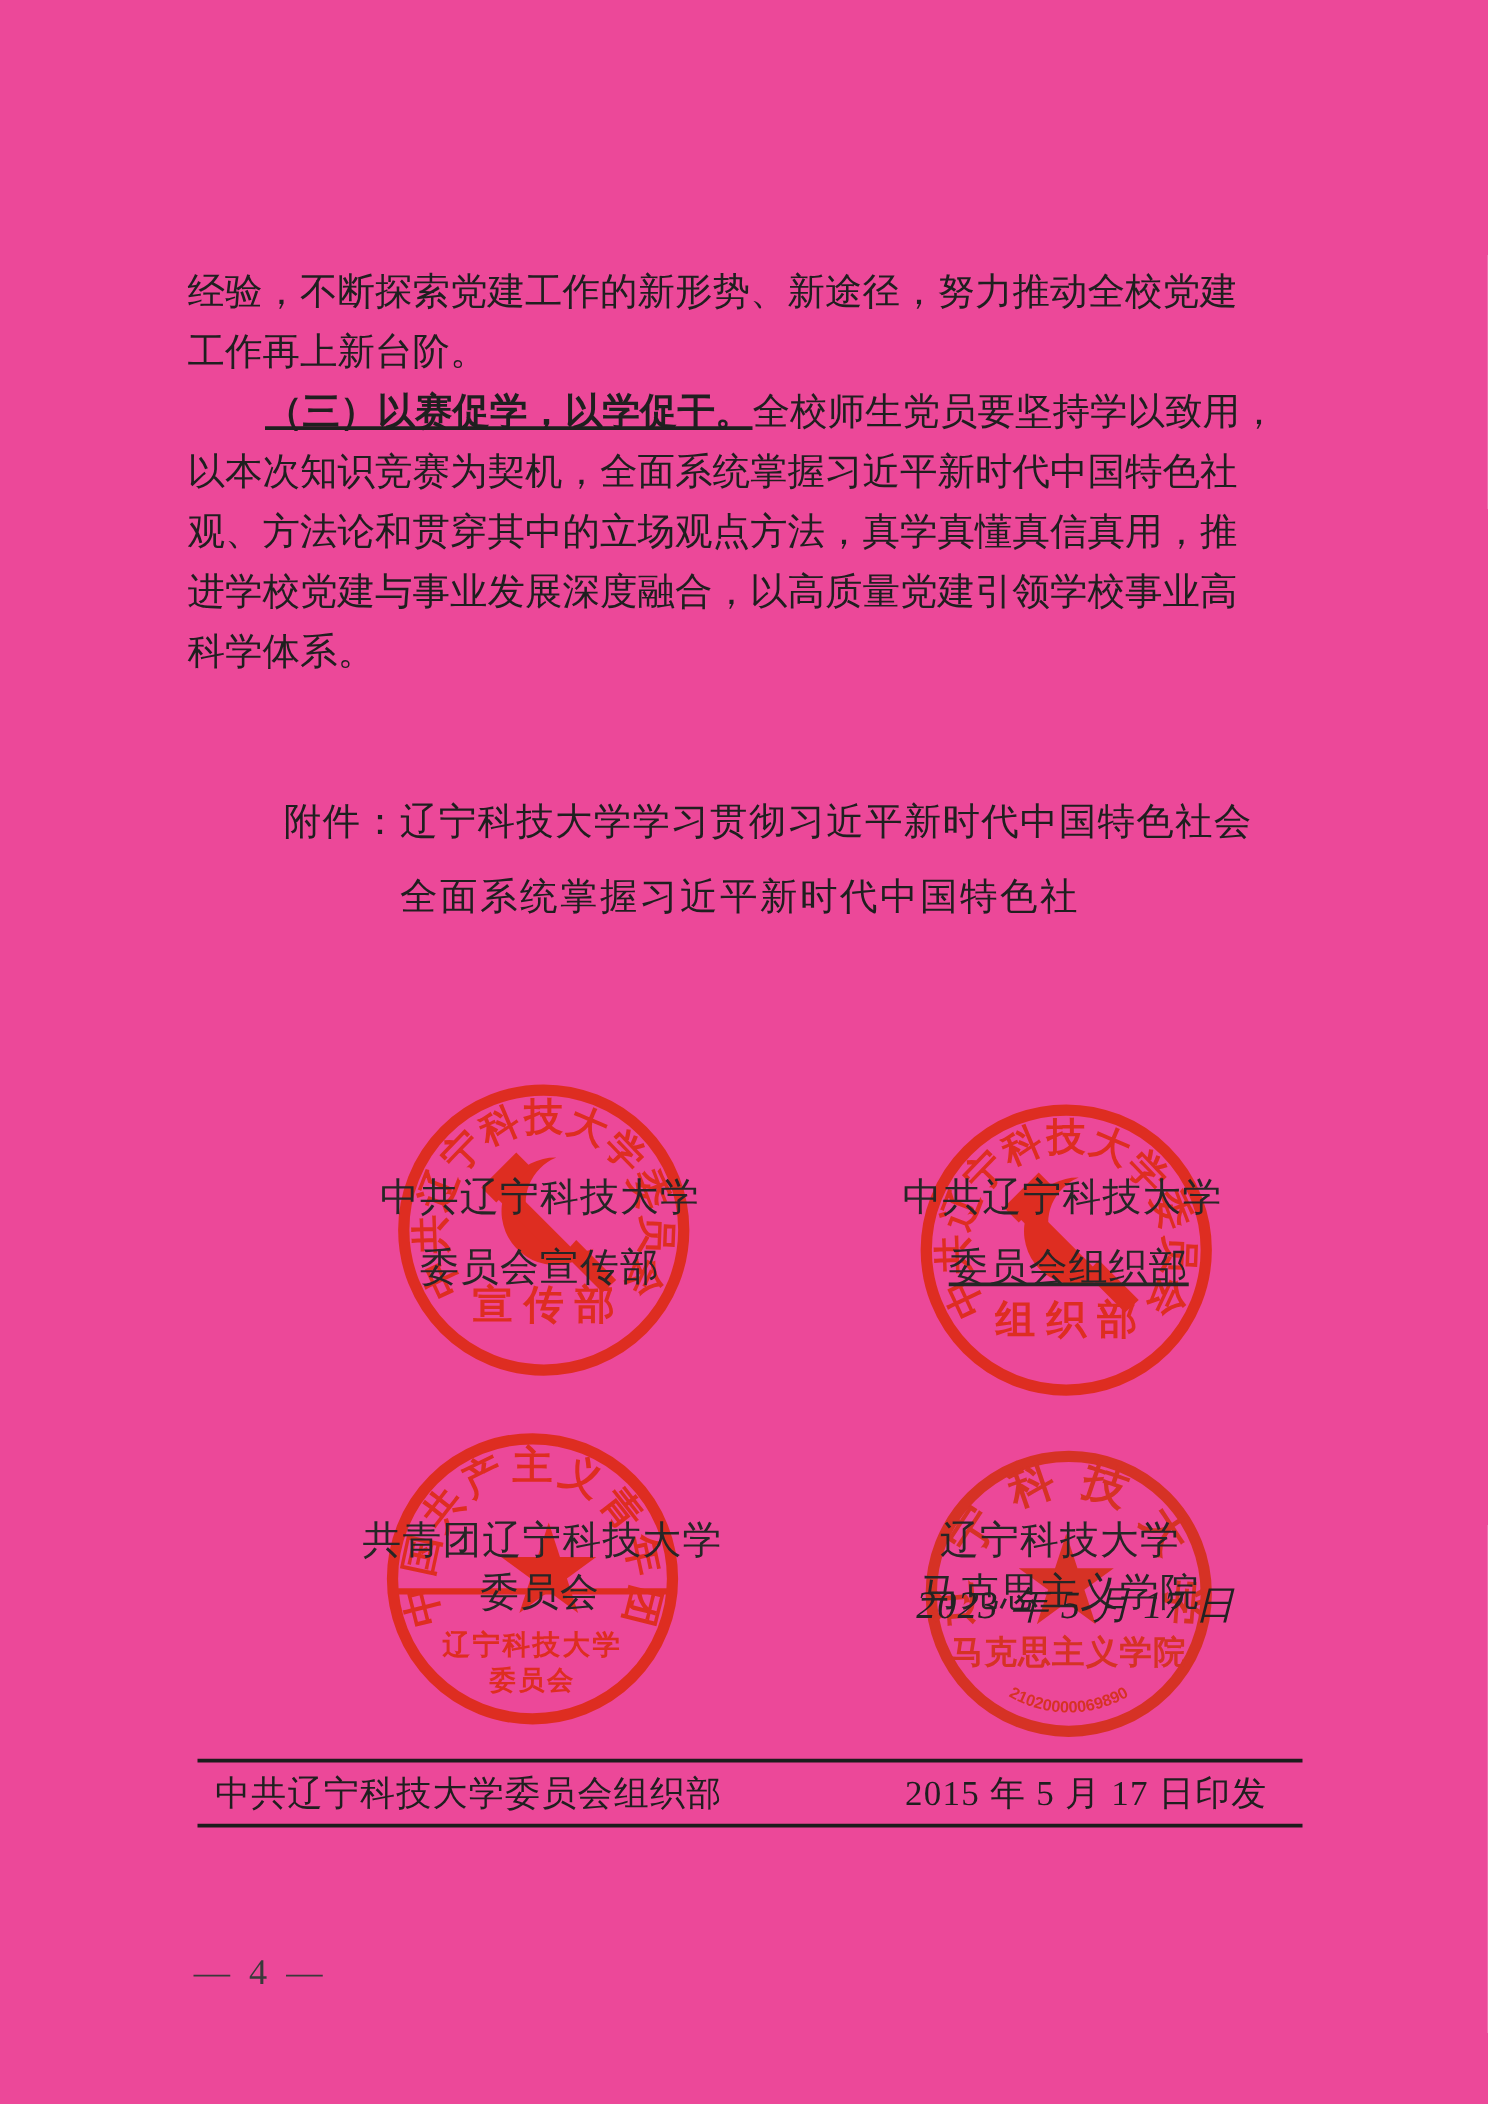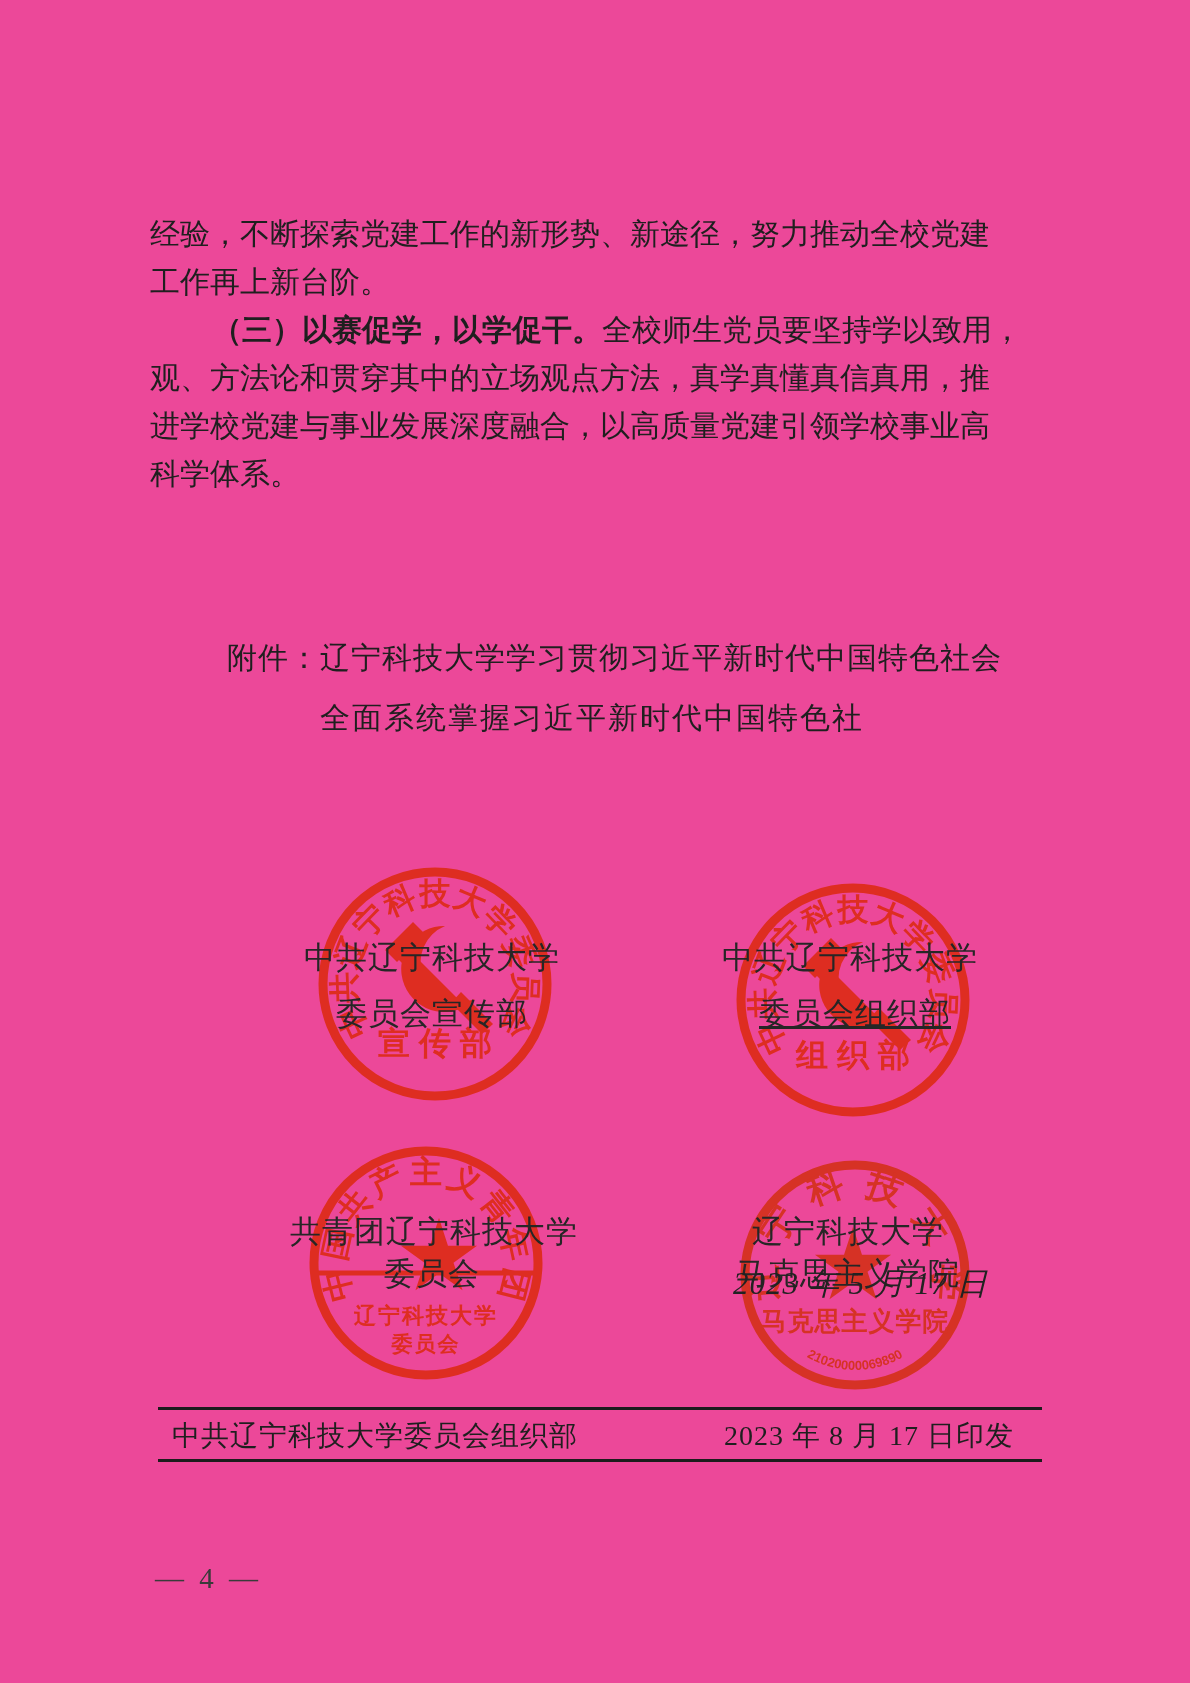--- a/index.html
+++ b/index.html
@@ -18,21 +18,21 @@
   .textblock{position:absolute;left:150px;top:210px;width:836px;}
   .bline{
     width:836px;height:48px;line-height:48px;
     font-size:30px;
     text-align:justify;text-align-last:justify;
     white-space:nowrap;
     color:#1f1f1f;
   }
   .bline.short{text-align:left;text-align-last:left;}
   .bline.indent{text-indent:62px;}
-  .bline .bold{font-weight:bold;font-family:"Liberation Sans", sans-serif;}
+  .bline .bold{font-weight:bold;font-family:"Liberation Sans", sans-serif;text-decoration:underline;}
   
   .attach1{position:absolute;left:227px;top:634px;height:48px;line-height:48px;font-size:30px;letter-spacing:1px;white-space:nowrap;}
   .attach2{position:absolute;left:320px;top:694px;height:48px;line-height:48px;font-size:30px;letter-spacing:2px;white-space:nowrap;}
   
   .seal{position:absolute;width:260px;height:260px;opacity:0.93;}
   .seal text{font-family:"Liberation Sans", sans-serif;font-weight:bold;}
   
   .overlay{
     position:absolute;height:36px;line-height:36px;font-size:31px;
     letter-spacing:1px;color:#262626;white-space:nowrap;
@@ -54,20 +54,21 @@
 </style>
 </head>
 <body>
 
 <div class="page">
 
   <div class="textblock">
     <div class="bline">经验，不断探索党建工作的新形势、新途径，努力推动全校党建</div>
     <div class="bline short">工作再上新台阶。</div>
     <div class="bline indent"><span class="bold">（三）以赛促学，以学促干。</span><span>全校师生党员要坚持学以致用，</span></div>
+    <div class="bline">以本次知识竞赛为契机，全面系统掌握习近平新时代中国特色社</div>
     <div class="bline">观、方法论和贯穿其中的立场观点方法，真学真懂真信真用，推</div>
     <div class="bline">进学校党建与事业发展深度融合，以高质量党建引领学校事业高</div>
     <div class="bline short">科学体系。</div>
   </div>
 
   <div class="attach1">附件：辽宁科技大学学习贯彻习近平新时代中国特色社会</div>
   <div class="attach2">全面系统掌握习近平新时代中国特色社</div>
 
   <svg class="seal" style="left:305px;top:854px;" viewBox="0 0 260 260">
     <circle cx="130" cy="130" r="112" fill="none" stroke="#de2c18" stroke-width="9"></circle>
@@ -140,19 +141,19 @@
   <div class="overlay" style="left:434px;top:1214px;">共青团辽宁科技大学</div>
   <div class="overlay" style="left:432px;top:1256px;">委员会</div>
   <div class="overlay" style="left:848px;top:1214px;">辽宁科技大学</div>
   <div class="overlay" style="left:848px;top:1256px;">马克思主义学院</div>
 
   <div class="date-line">2023 年 5 月 17 日</div>
 
   <div class="rule" style="top:1407px;"></div>
   <div class="footer-row">
     <span class="footer-left">中共辽宁科技大学委员会组织部</span>
-    <span class="footer-right">2023 年 8 月 17 日印发</span>
+    <span class="footer-right">2015 年 5 月 17 日印发</span>
   </div>
   <div class="rule" style="top:1459px;"></div>
 
   <div class="pagenum">— 4 —</div>
 
 </div>
 
 </body></html>

